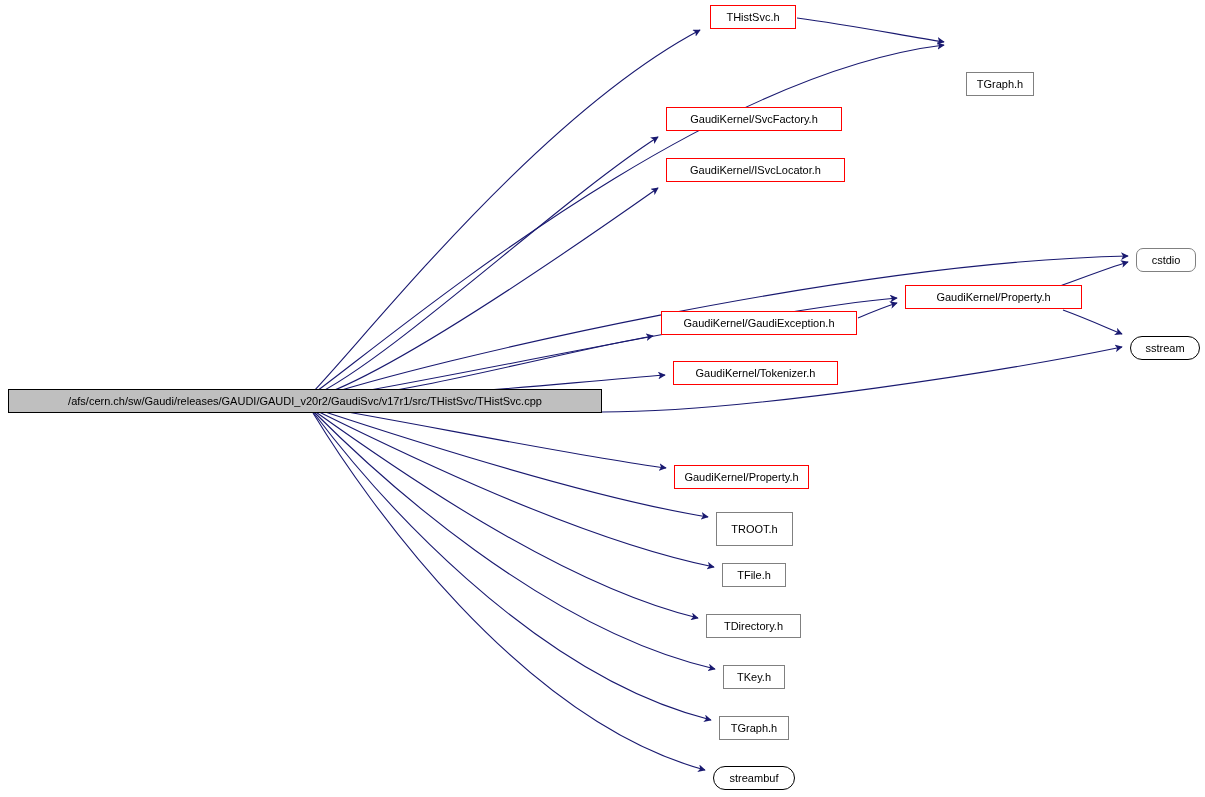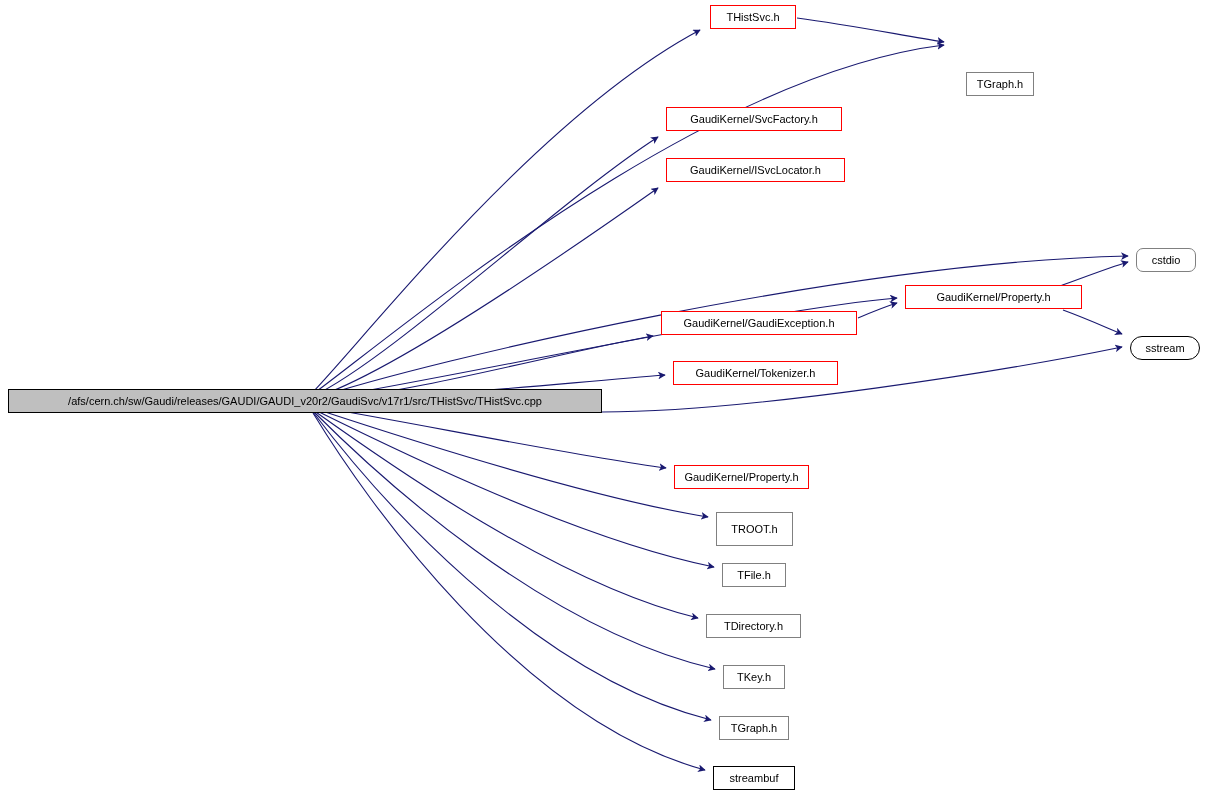--- a/index.html
+++ b/index.html
@@ -124,18 +124,18 @@
       </div>
       <div class="node" style="left: 706px; top: 614px; width: 95px; height: 24px;">
         <span class="node-label">TDirectory.h</span>
       </div>
       <div class="node" style="left: 723px; top: 665px; width: 62px; height: 24px;">
         <span class="node-label">TKey.h</span>
       </div>
       <div class="node" style="left: 719px; top: 716px; width: 70px; height: 24px;">
         <span class="node-label">TGraph.h</span>
       </div>
-      <div class="node black" style="left: 713px; top: 766px; width: 82px; height: 24px;">
+      <div class="node black" style="left: 713px; top: 766px; width: 82px; height: 24px; border-radius: 12px;">
         <span class="node-label">streambuf</span>
       </div>
     </div>
 
 </div>
 
 </body></html>

